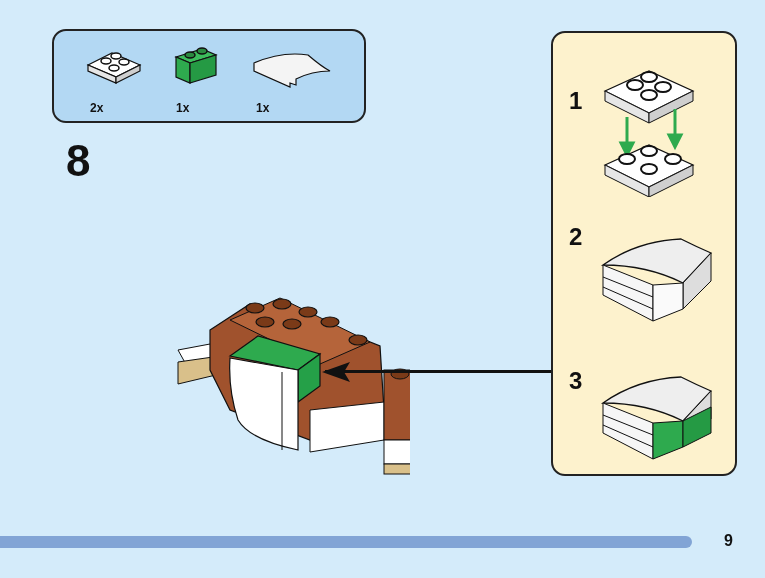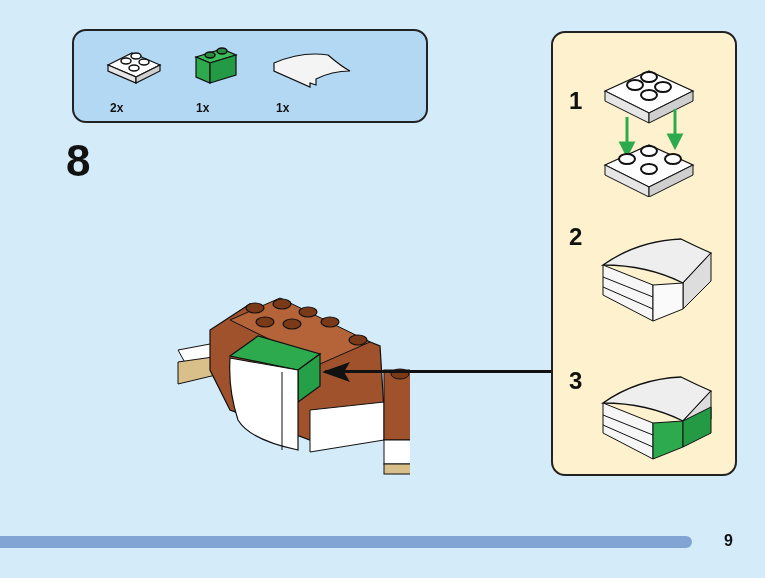--- a/index.html
+++ b/index.html
@@ -1,17 +1,17 @@
 <!DOCTYPE html>
 <html><head>
   <meta charset="utf-8">
   <style>
     html,body{margin:0;padding:0;}
     body{width:765px;height:578px;background:#d4ebfa;position:relative;overflow:hidden;font-family:"Liberation Sans",sans-serif;}
-    .parts-box{position:absolute;left:72px;top:29px;width:356px;height:94px;background:#b3d8f3;border:2px solid #222;border-radius:14px;box-sizing:border-box;}
+    .parts-box{position:absolute;left:52px;top:29px;width:314px;height:94px;background:#b3d8f3;border:2px solid #222;border-radius:14px;box-sizing:border-box;}
     .part{position:absolute;top:10px;width:80px;height:80px;}
     .part svg{position:absolute;left:0;top:0;}
     .part .qty{position:absolute;top:60px;font-weight:bold;font-size:12px;color:#111;}
     .step-num{position:absolute;left:66px;top:136px;font-size:44px;font-weight:bold;color:#111;}
     .sub-box{position:absolute;left:551px;top:31px;width:186px;height:445px;background:#fdf2cd;border:2px solid #222;border-radius:14px;box-sizing:border-box;}
     .sub-num{position:absolute;left:16px;font-size:24px;font-weight:bold;color:#111;}
     .sub-img{position:absolute;left:44px;}
     .model{position:absolute;left:170px;top:290px;}
     .callout-line{position:absolute;left:325px;top:370px;width:227px;height:3px;background:#111;}
     .footer-bar{position:absolute;left:0;top:536px;width:692px;height:12px;background:#82a4d5;border-radius:0 6px 6px 0;}

